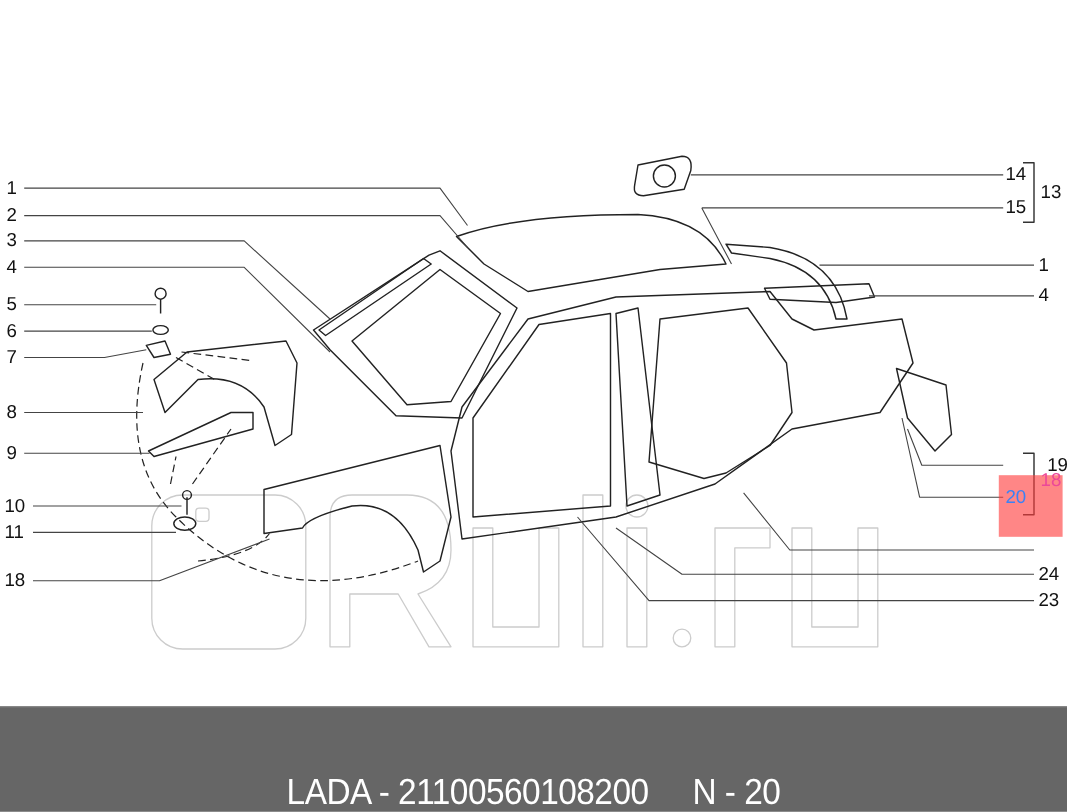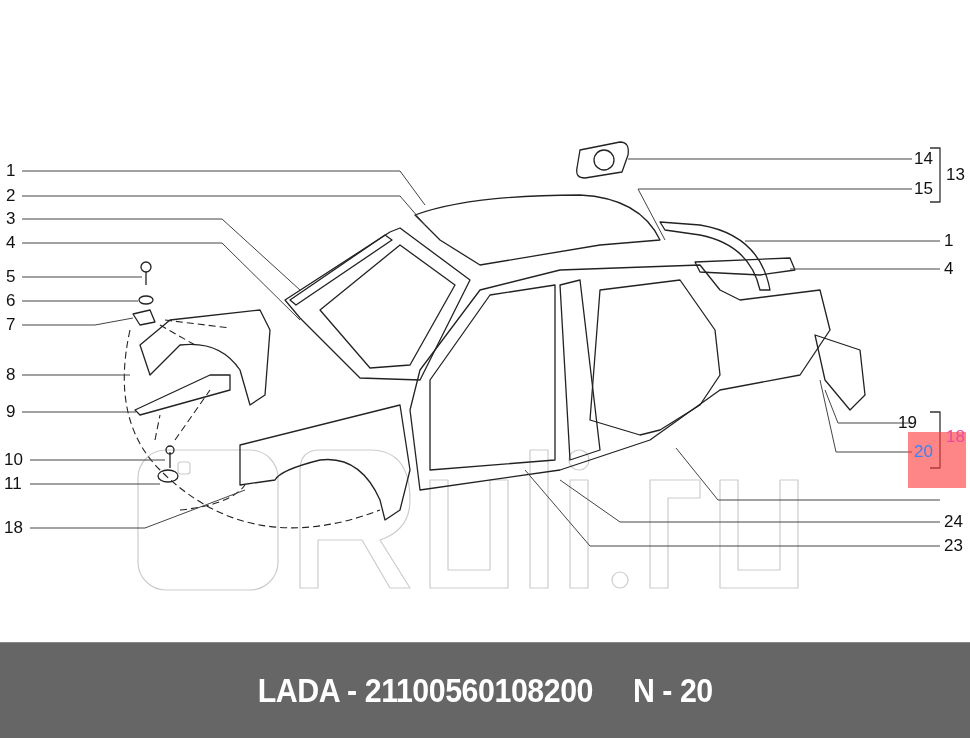--- a/index.html
+++ b/index.html
@@ -3,21 +3,21 @@
 <meta charset="utf-8">
 <style>
   html, body { margin:0; padding:0; }
   body { width:970px; height:738px; background:#ffffff; position:relative; overflow:hidden;
          font-family:"Liberation Sans", sans-serif; }
   .diagram { position:absolute; left:0; top:0; width:970px; height:642px; background:#fff; }
   .diagram svg { position:absolute; left:0; top:0; }
   .callout { position:absolute; font-size:17px; color:#111; line-height:1; }
   .highlight { position:absolute; left:908px; top:432px; width:58px; height:56px; background:#ff3b3b; opacity:0.62; }
   .footer { position:absolute; left:0; top:642px; width:970px; height:96px; background:#666666;
-            border-top:1px solid #888; display:flex; align-items:center; justify-content:center;font-weight:bold; }
+            border-top:1px solid #888; display:flex; align-items:flex-end; justify-content:center; }
   .footer .txt { color:#ffffff; font-size:33px; letter-spacing:-0.5px; white-space:pre; transform:scaleX(0.92); }
 </style>
 </head>
 <body>
 
 <div class="diagram">
   <svg width="970" height="642" viewBox="0 0 970 642">
     <g fill="none" stroke="#222" stroke-width="1.3" stroke-linejoin="round">
 
       <g stroke="#ccc" stroke-width="1.2">
@@ -118,21 +118,21 @@
   <div class="callout" style="left:6px;top:366px">8</div>
   <div class="callout" style="left:6px;top:403px">9</div>
   <div class="callout" style="left:4px;top:451px">10</div>
   <div class="callout" style="left:4px;top:475px">11</div>
   <div class="callout" style="left:4px;top:519px">18</div>
 
   <div class="callout" style="left:914px;top:150px">14</div>
   <div class="callout" style="left:914px;top:180px">15</div>
   <div class="callout" style="left:944px;top:232px">1</div>
   <div class="callout" style="left:944px;top:260px">4</div>
-  <div class="callout" style="left:898px;top:414px">19</div>
+  <div class="callout" style="left:952px;top:414px">19</div>
   <div class="callout" style="left:914px;top:443px;color:#3b82f6">20</div>
   <div class="callout" style="left:992px;top:491px">21</div>
   <div class="callout" style="left:944px;top:513px">24</div>
   <div class="callout" style="left:944px;top:537px">23</div>
 
   <div class="callout" style="left:946px;top:166px">13</div>
   <div class="callout" style="left:946px;top:428px;color:#ec4899">18</div>
 </div>
 
 <div class="footer">

